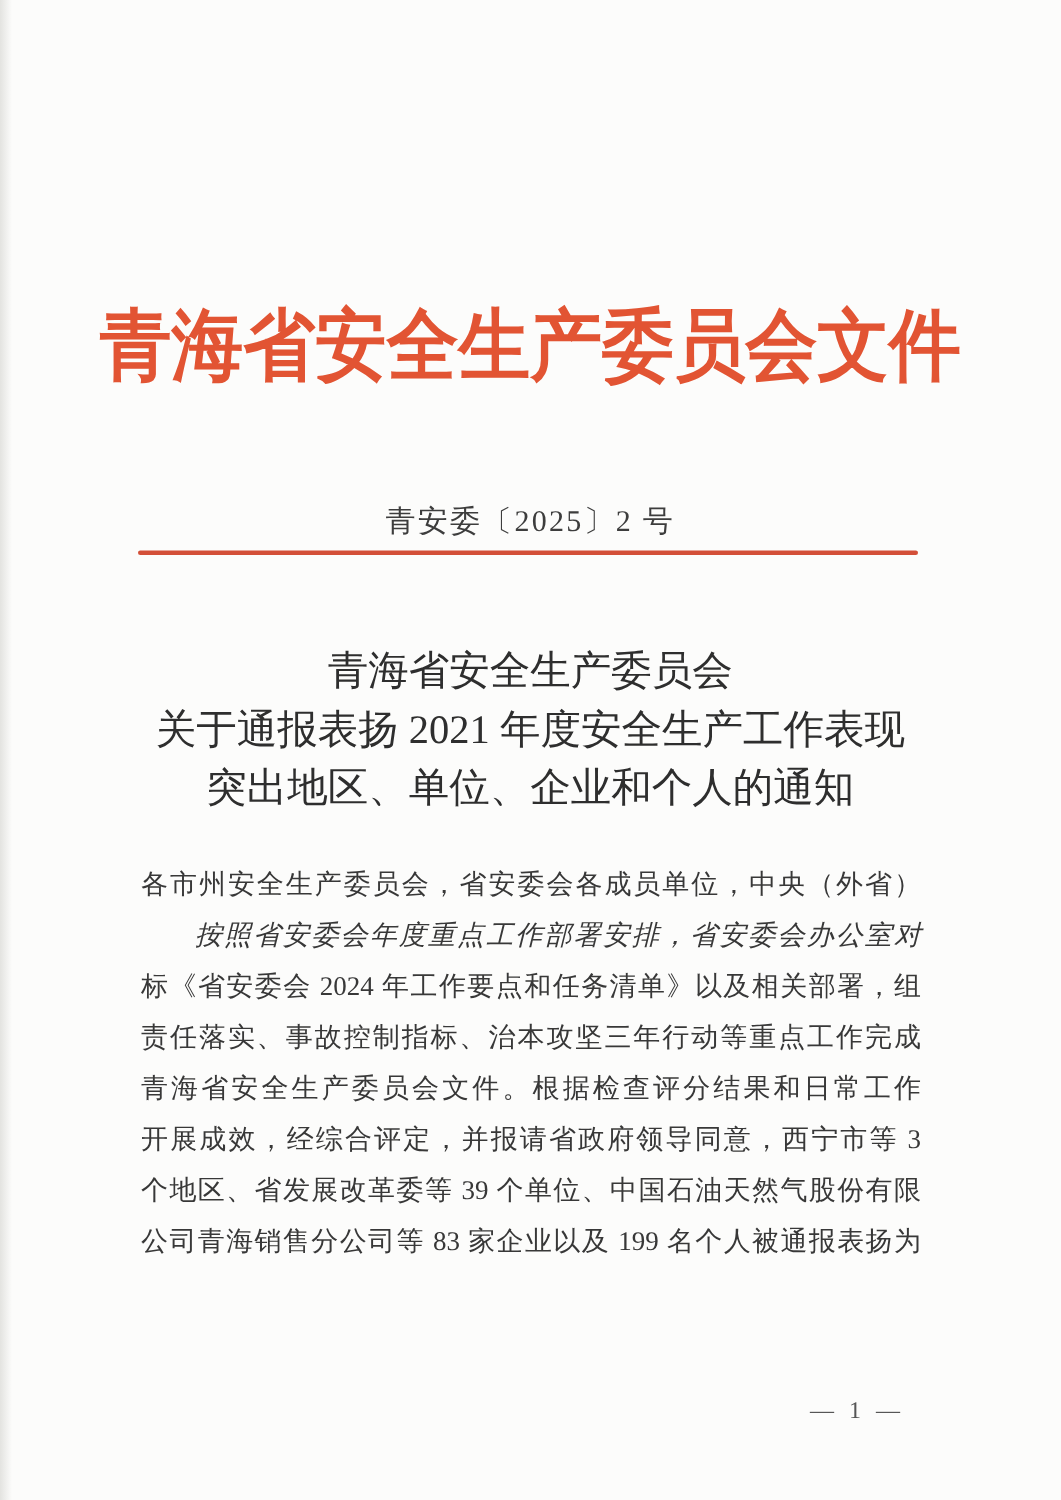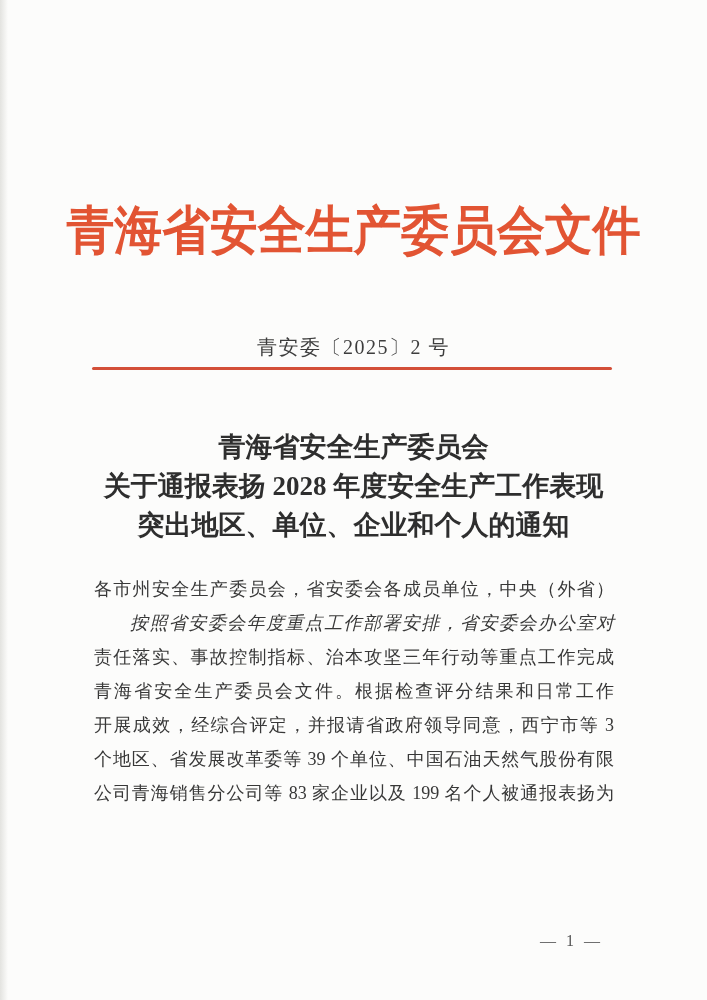--- a/index.html
+++ b/index.html
@@ -63,21 +63,21 @@
     height: 3px;
     background: var(--rule_red);
     border-radius: 2px;
   }
 
   .doc-title {
     position: absolute;
     top: 428px;
     left: 40px; right: 40px;
     text-align: center;
-    font-weight: bold;
+    font-weight: normal;
     color: #2e2e2e;
     font-size: 27px;
     line-height: 39px;
   }
   .doc-title .title-line { white-space: nowrap; }
 
   .body-block {
     position: absolute;
     top: 572px;
     left: 94px;
@@ -115,27 +115,28 @@
 <div class="page">
 
   <div class="header-title">青海省安全生产委员会文件</div>
 
   <div class="doc-number">青安委〔2025〕2 号</div>
 
   <div class="red-rule"></div>
 
   <div class="doc-title">
       <div class="title-line">青海省安全生产委员会</div>
-      <div class="title-line">关于通报表扬 2028 年度安全生产工作表现</div>
+      <div class="title-line">关于通报表扬 2021 年度安全生产工作表现</div>
       <div class="title-line">突出地区、单位、企业和个人的通知</div>
     </div>
 
   <div class="body-block">
       <div class="body-line">各市州安全生产委员会，省安委会各成员单位，中央（外省）</div>
       <div class="body-line indent">按照省安委会年度重点工作部署安排，省安委会办公室对</div>
+      <div class="body-line">标《省安委会 2024 年工作要点和任务清单》以及相关部署，组</div>
       <div class="body-line">责任落实、事故控制指标、治本攻坚三年行动等重点工作完成</div>
       <div class="body-line">青海省安全生产委员会文件。根据检查评分结果和日常工作</div>
       <div class="body-line">开展成效，经综合评定，并报请省政府领导同意，西宁市等 3</div>
       <div class="body-line">个地区、省发展改革委等 39 个单位、中国石油天然气股份有限</div>
       <div class="body-line">公司青海销售分公司等 83 家企业以及 199 名个人被通报表扬为</div>
     </div>
 
   <div class="page-number">— 1 —</div>
 
 </div>

